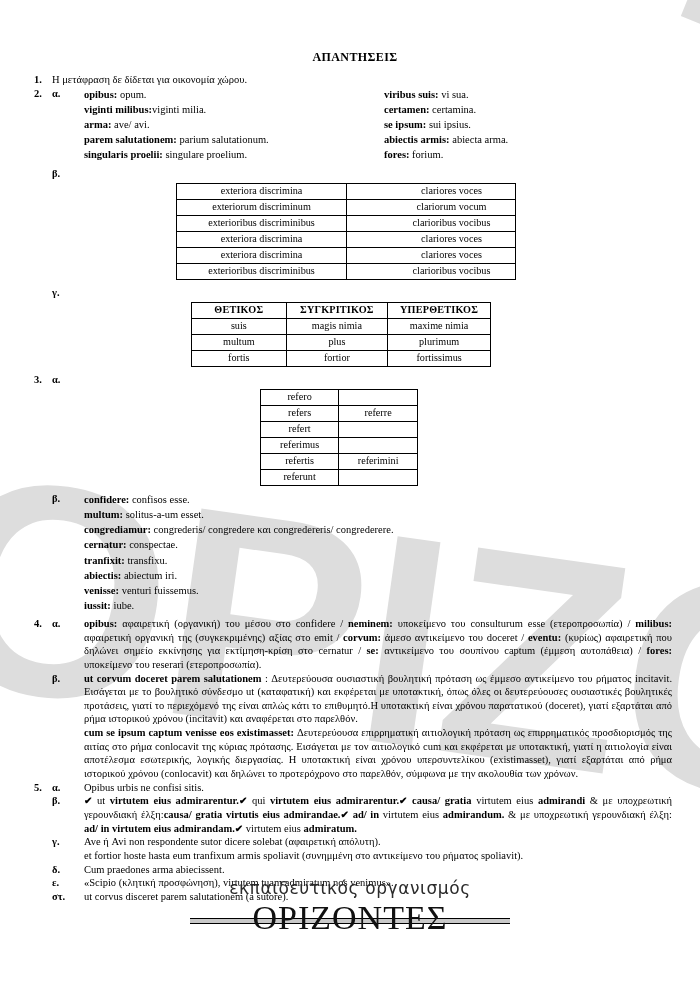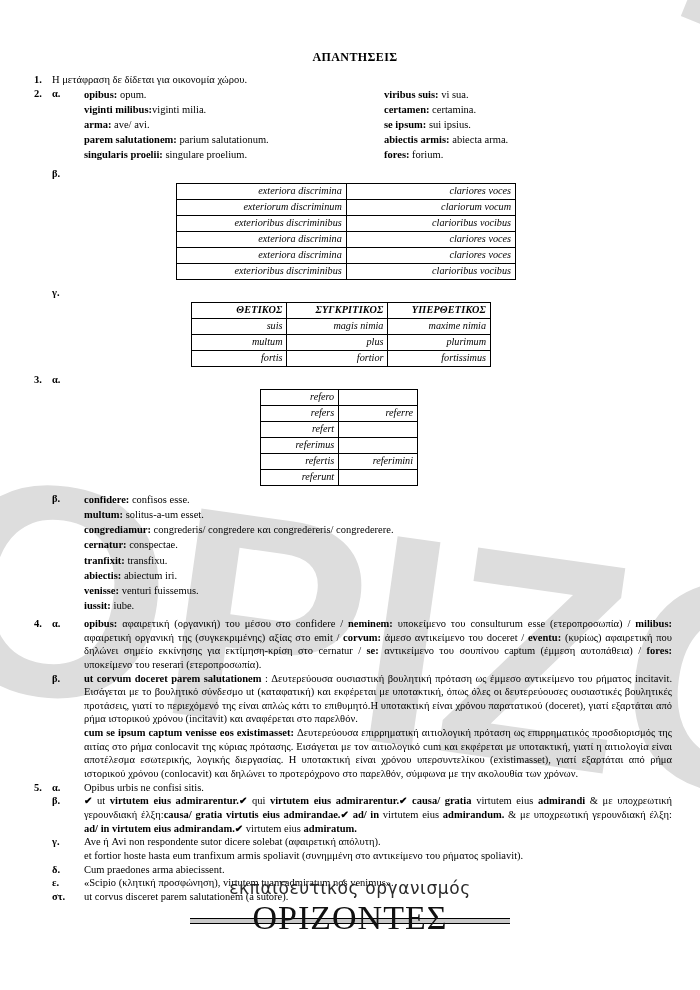--- a/index.html
+++ b/index.html
@@ -105,23 +105,22 @@
   table.tbl {
     border-collapse: collapse;
     font-size: 10.2px;
     border: 1px solid #000;
   }
   table.tbl td, table.tbl th {
     border: 1px solid #000;
     padding: 0px 4px 1px 4px;
     height: 14px;
     line-height: 14px;
-    text-align: right;
+    text-align: center;
     font-weight: normal;
-    font-style: italic;
   }
   table.tbl th {
     font-weight: bold;
     letter-spacing: 0.2px;
   }
 
   #table-declension { width: 340px; margin-left: 148px; margin-top: 2px; }
   #table-declension td:nth-child(1) { width: 196px; }
   #table-declension td:nth-child(2) { width: 144px; padding-left: 45px; }
 

